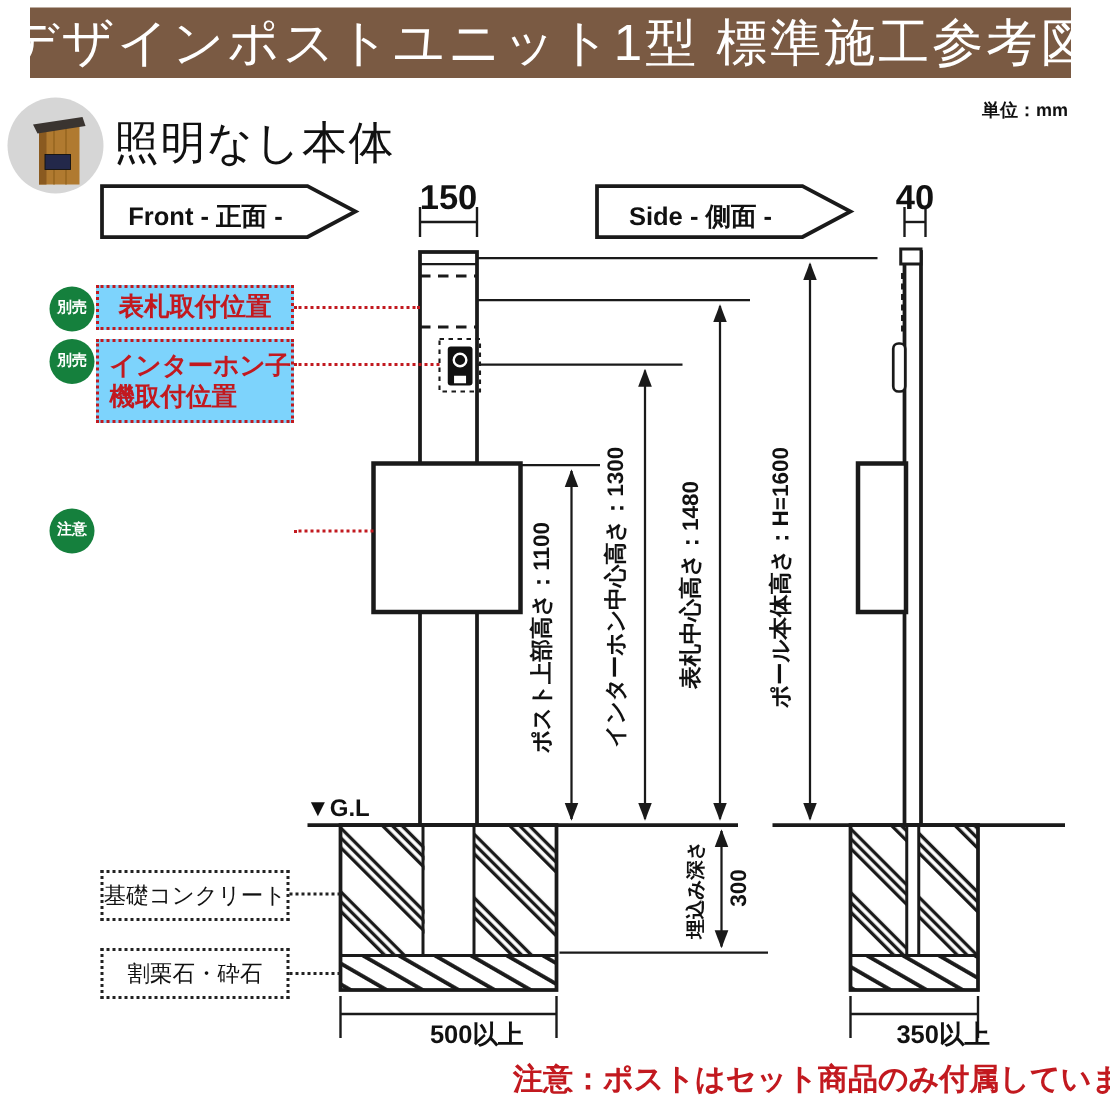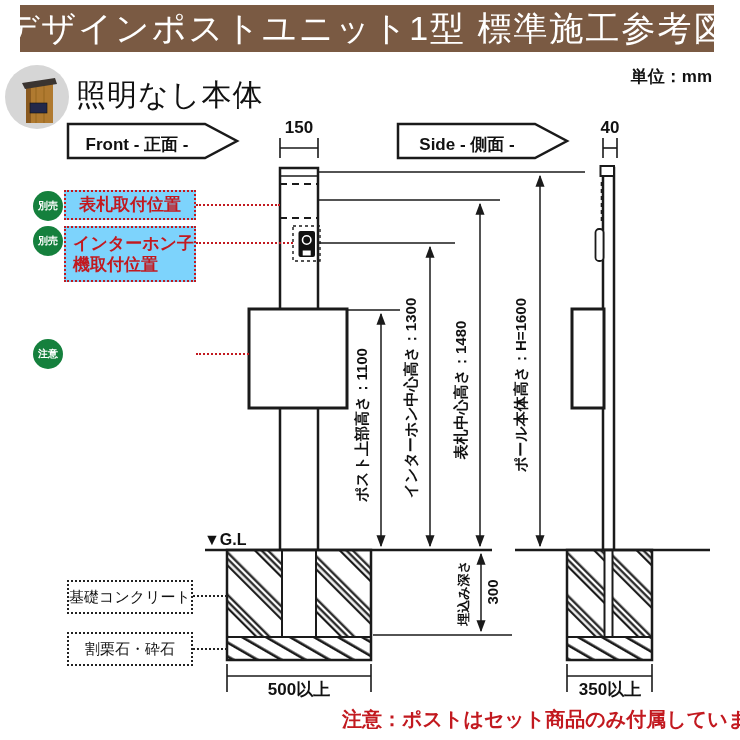--- a/index.html
+++ b/index.html
@@ -6,28 +6,28 @@
   #canvas{
     position:relative;width:740px;height:740px;background:#ffffff;overflow:hidden;
     font-family:"Liberation Sans","DejaVu Sans",sans-serif;color:#111;
   }
   .abs{position:absolute;}
   .header-bar{
     left:20px;top:5px;width:694px;height:47px;background:#7a5a43;
     display:flex;align-items:center;justify-content:center;
   }
   .header-bar .t{color:#fff;font-size:34px;font-weight:normal;letter-spacing:2px;white-space:nowrap;}
-  .unit{left:598px;top:65px;width:114px;text-align:right;font-size:17px;font-weight:bold;}
+  .unit{left:598px;top:65px;width:114px;text-align:right;font-size:12px;font-weight:bold;}
   .product-thumb{
     left:5px;top:65px;width:64px;height:64px;border-radius:50%;background:#d6d6d6;overflow:hidden;
   }
   .product-title{left:76px;top:75px;font-size:30px;font-weight:normal;letter-spacing:1px;white-space:nowrap;}
   .banner-text{height:40px;display:flex;align-items:center;justify-content:center;
     font-size:17px;font-weight:bold;white-space:nowrap;}
-  .wdim{font-size:17px;font-weight:bold;text-align:center;}
+  .wdim{font-size:23px;font-weight:bold;text-align:center;}
   .badge{
     width:30px;height:30px;border-radius:50%;background:#15803d;color:#fff;
     display:flex;align-items:center;justify-content:center;
     font-size:10px;font-weight:bold;letter-spacing:0;line-height:1;
   }
   .callout{
     border:2px dotted #c2191f;color:#c2191f;font-weight:bold;font-size:17px;
     display:flex;align-items:center;justify-content:center;text-align:left;
     background:#7dd3fc;line-height:1.25;box-sizing:border-box;
   }
@@ -37,21 +37,21 @@
   .blkbox{
     border:2px dotted #222;font-weight:normal;font-size:15px;background:#fff;
     display:flex;align-items:center;justify-content:center;box-sizing:border-box;white-space:nowrap;
   }
   .gl{font-size:16px;font-weight:bold;white-space:nowrap;}
   .vlabel{
     transform:rotate(-90deg);text-align:center;font-weight:bold;font-size:15px;
     white-space:nowrap;height:18px;line-height:18px;
   }
   .vlabel.small{font-size:13px;}
-  .bdim{font-size:17px;font-weight:bold;text-align:center;}
+  .bdim{font-size:17px;font-weight:bold;text-align:right;}
   .footer-note{font-size:20px;font-weight:bold;color:#c2191f;white-space:nowrap;}
 </style>
 </head>
 <body>
 
 <div id="canvas">
 
   <svg class="abs" style="left:0;top:0;" width="740" height="740" viewBox="0 0 740 740">
     <defs>
       <marker id="arr" viewBox="0 0 10 10" refX="9" refY="5" markerWidth="8" markerHeight="8" orient="auto-start-reverse">

